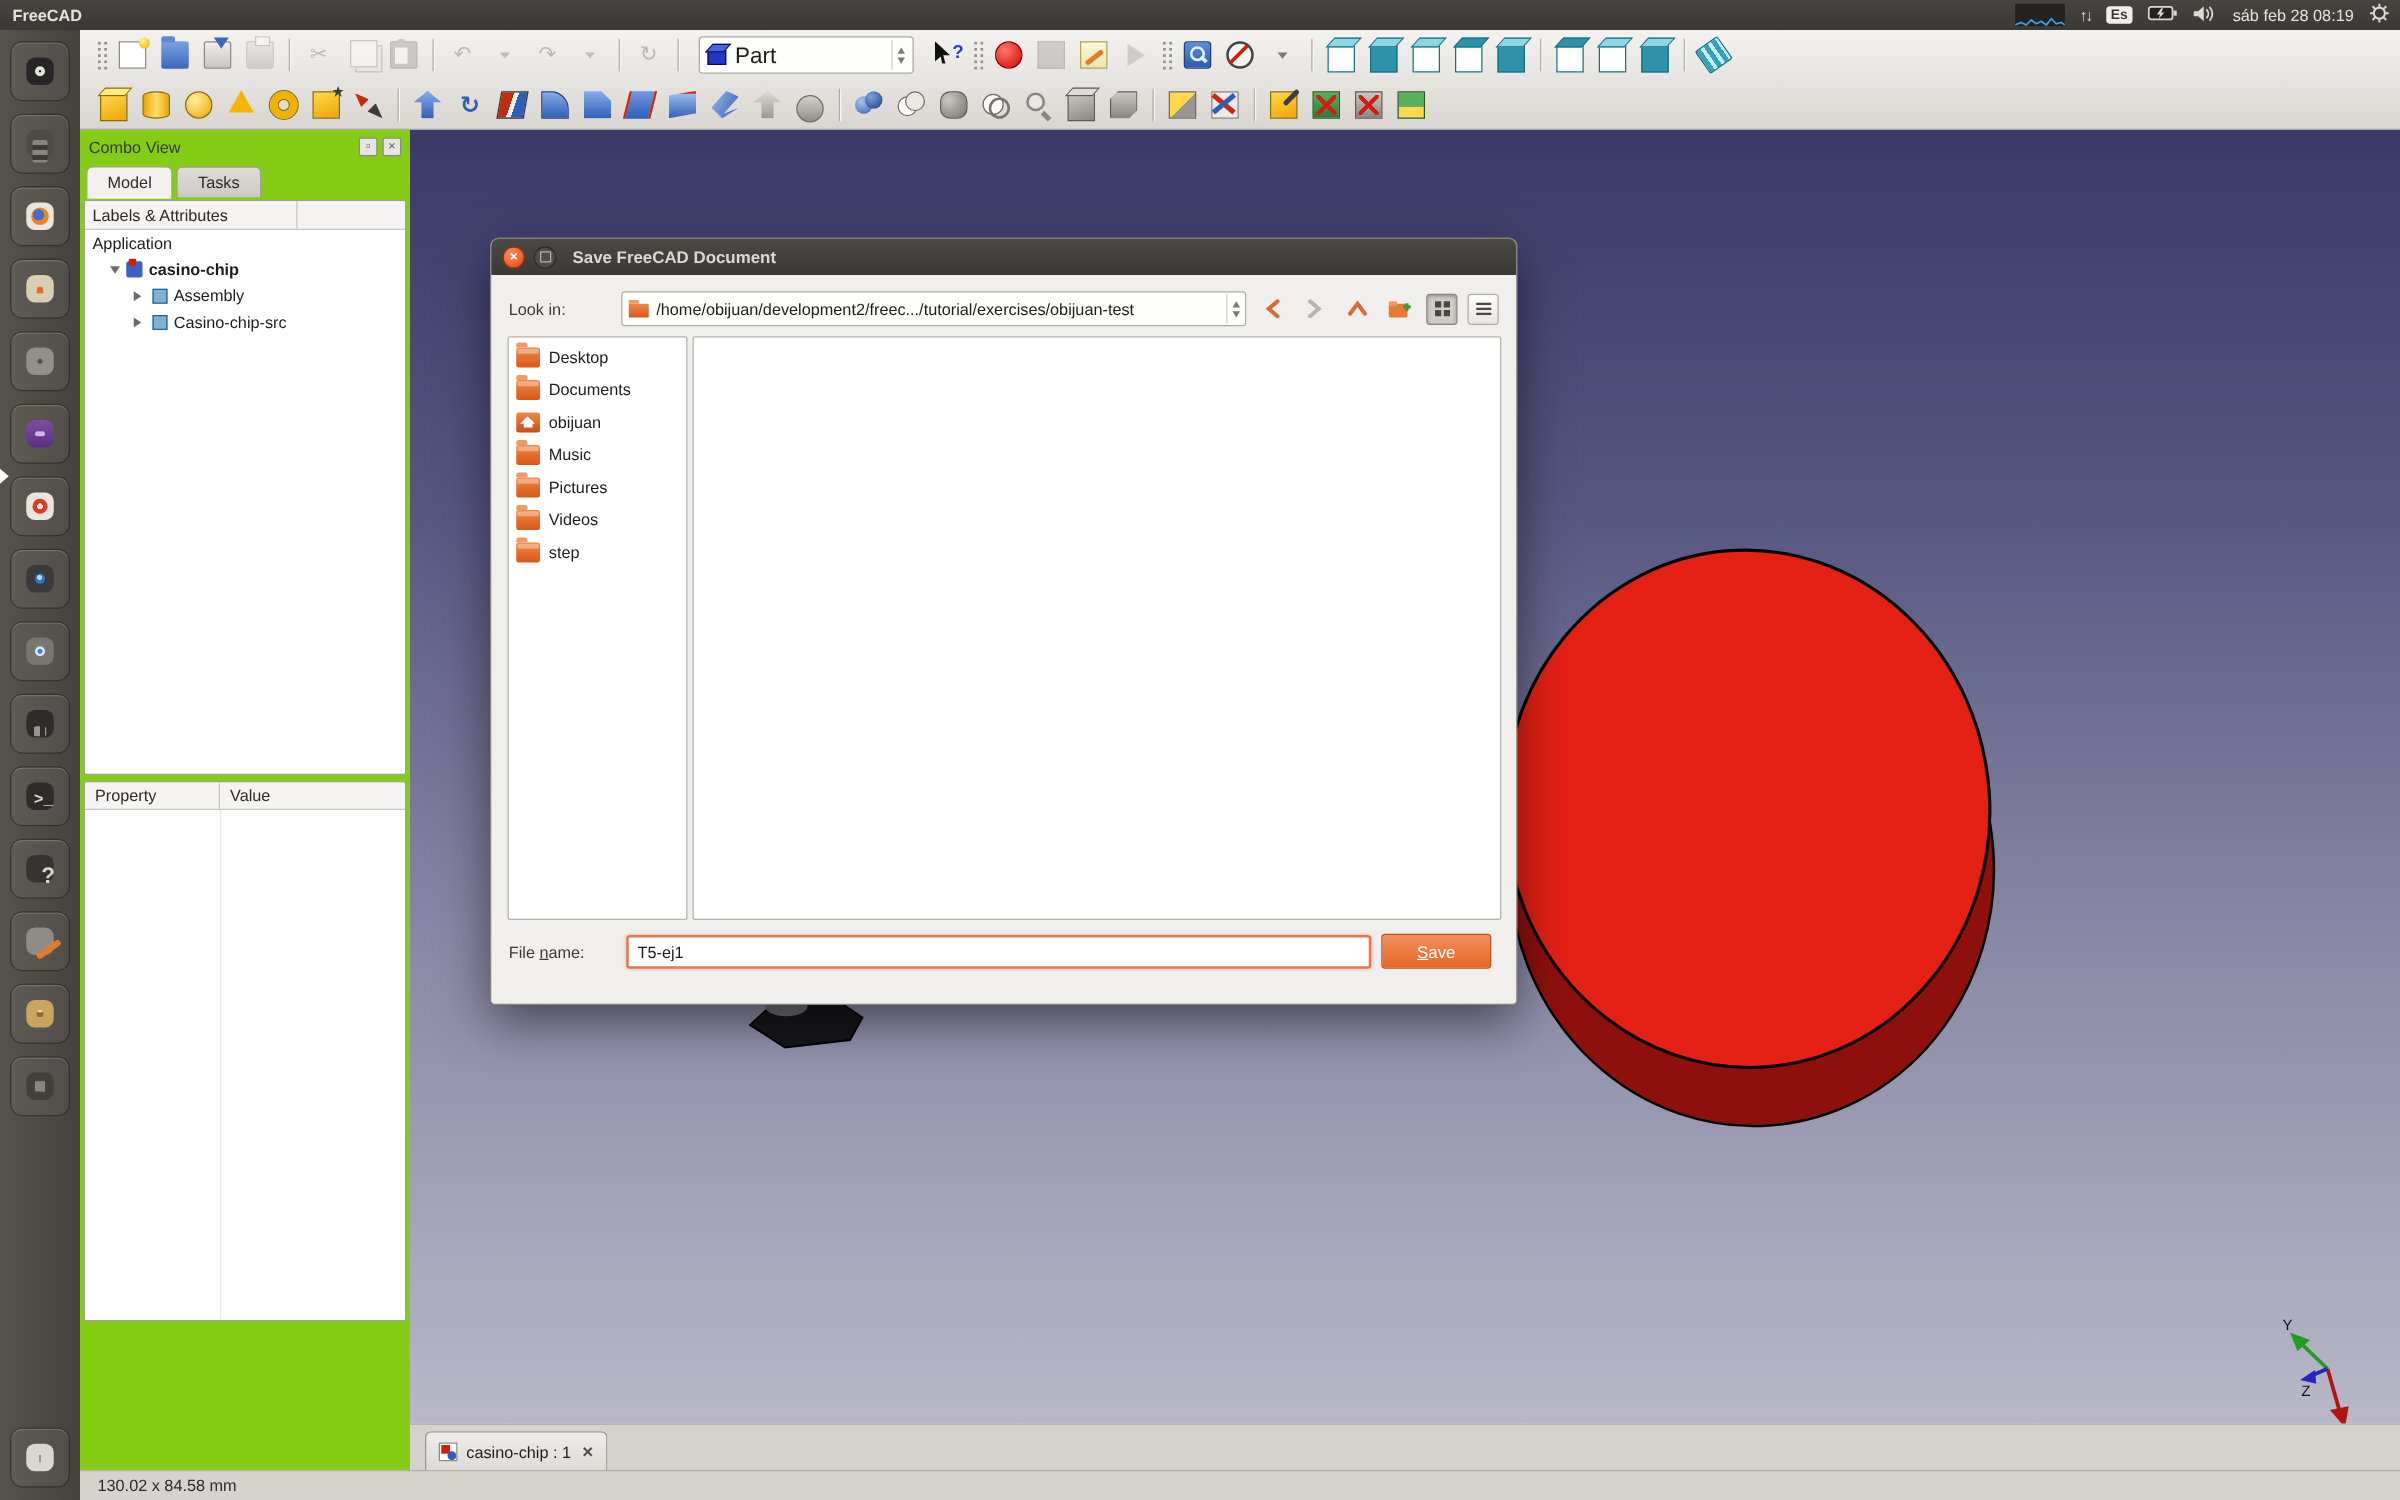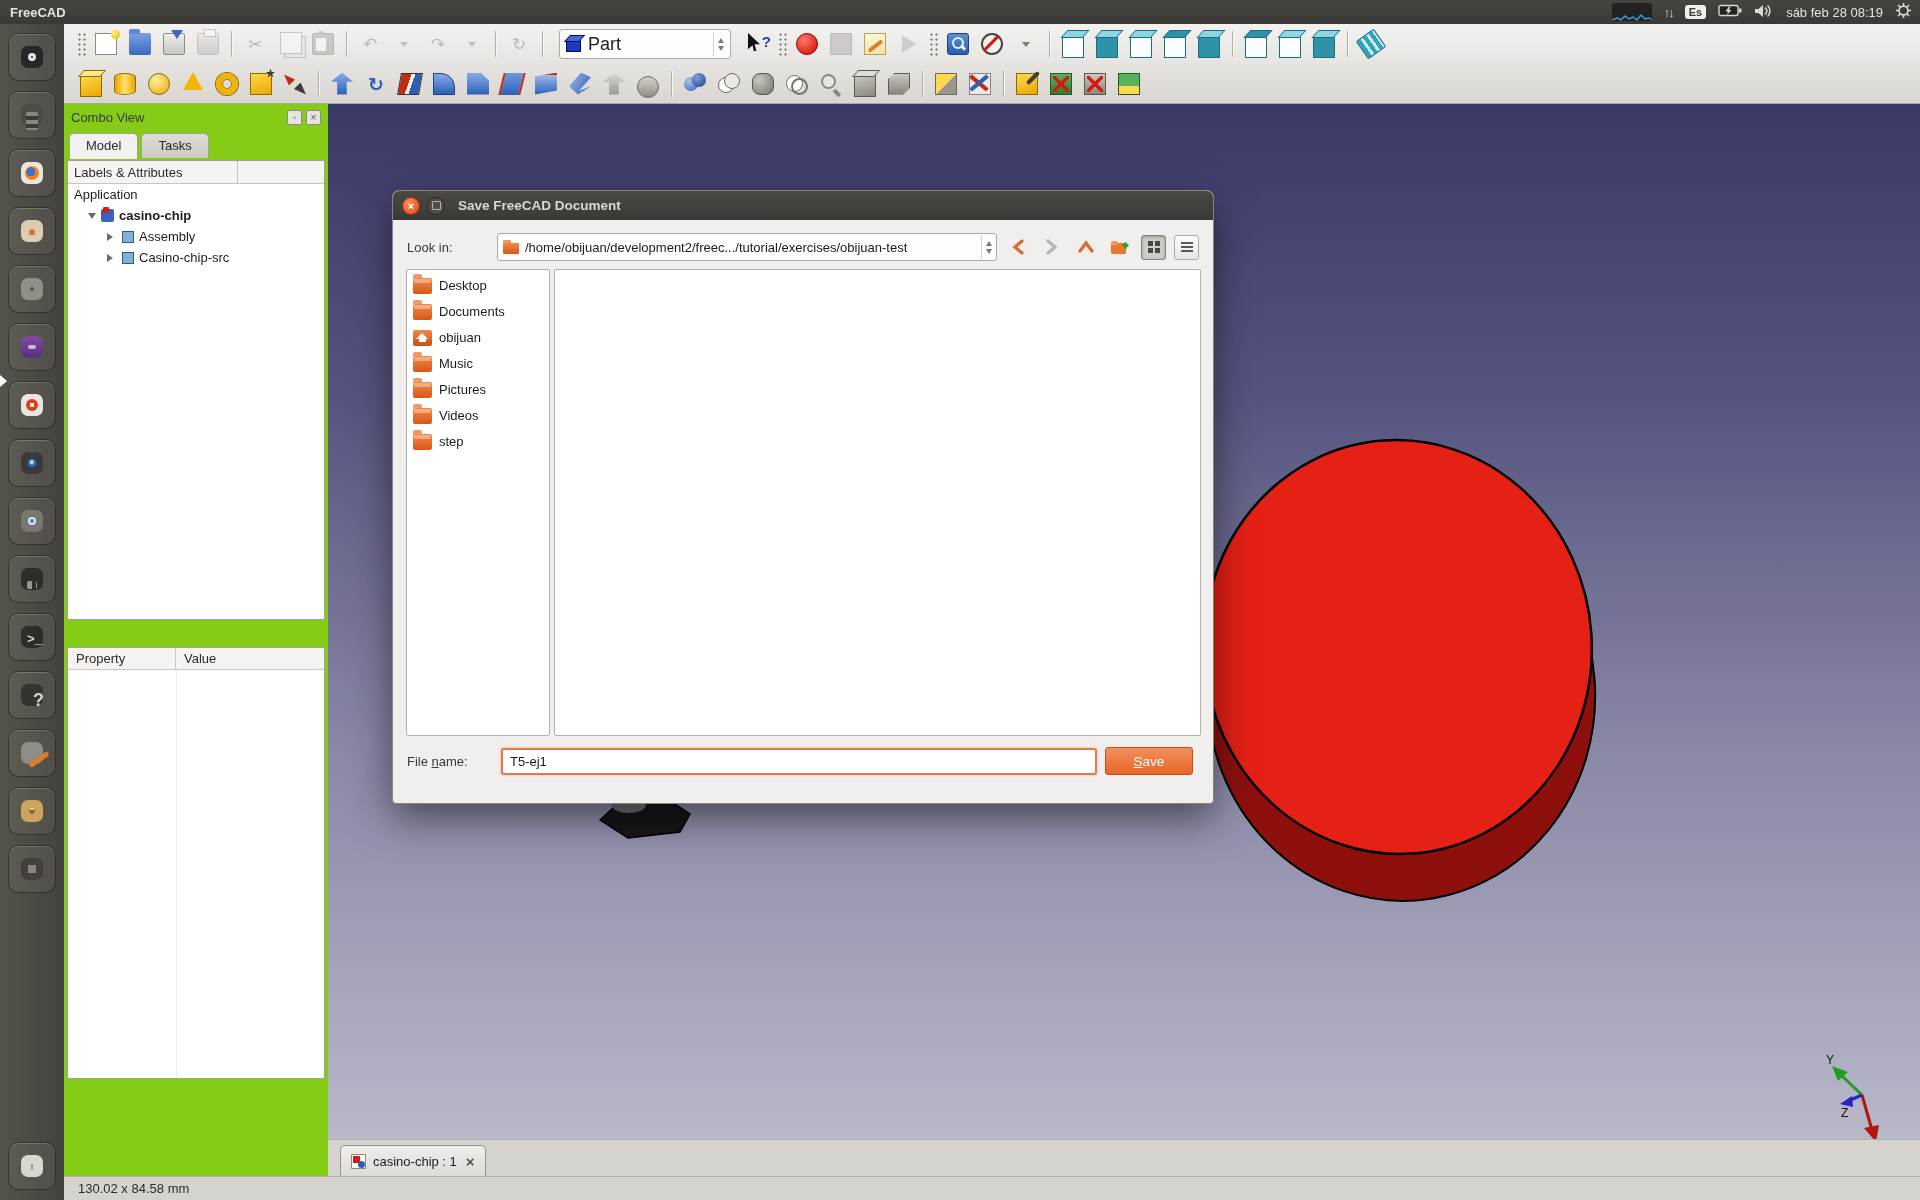--- a/index.html
+++ b/index.html
@@ -175,21 +175,21 @@
   .treehdr .cell{width:170px;height:100%;display:flex;align-items:center;padding-left:6px;border-right:1px solid #c9c5c0;color:#2b2b2b;}
   .trow{display:flex;align-items:center;height:21px;padding-left:6px;gap:5px;color:#1c1c1c;}
   .trow .caret{width:0;height:0;border:4px solid transparent;flex:none;}
   .caret.open{border-top:6px solid #6e6a64;margin-top:5px;}
   .caret.closed{border-left:6px solid #6e6a64;margin-left:3px;}
   .docicon{width:13px;height:13px;background:#3a62c4;border-radius:2px;position:relative;flex:none;}
   .docicon::before{content:"";position:absolute;left:2px;top:-2px;width:6px;height:6px;background:#d21d10;border-radius:1px;}
   .piconcube{width:12px;height:12px;background:#7fb2d9;border:1px solid #2b5f86;flex:none;}
   .ind1{margin-left:14px;} .ind2{margin-left:30px;}
   .bold{font-weight:bold;}
-  .propbox{position:absolute;left:3px;right:3px;top:543px;height:432px;background:#fff;border:1px solid #a29e98;border-radius:2px;overflow:hidden;}
+  .propbox{position:absolute;left:3px;right:3px;top:521px;height:432px;background:#fff;border:1px solid #a29e98;border-radius:2px;overflow:hidden;}
   .prophdr{height:22px;display:flex;border-bottom:1px solid #c9c5c0;background:#f5f4f2;}
   .prophdr .cell{display:flex;align-items:center;padding-left:8px;color:#2b2b2b;border-right:1px solid #c9c5c0;}
   .prophdr .c1{width:108px;} .prophdr .c2{flex:1;border-right:none;}
   .propdiv{position:absolute;left:108px;top:22px;bottom:0;width:1px;background:#eceae7;}
   .cvbottomtabs{position:absolute;left:6px;top:1072px;display:flex;gap:2px;}
   .cvbtab{padding:3px 13px 4px;border:1px solid #a29e98;border-top:none;border-radius:0 0 6px 6px;background:#f2f1ef;color:#2b2b2b;}
   .cvbtab.idle{background:linear-gradient(#cdcac5,#dfdcd8);}
 
   
   .viewport{position:absolute;left:328px;top:104px;width:1592px;height:1035px;

